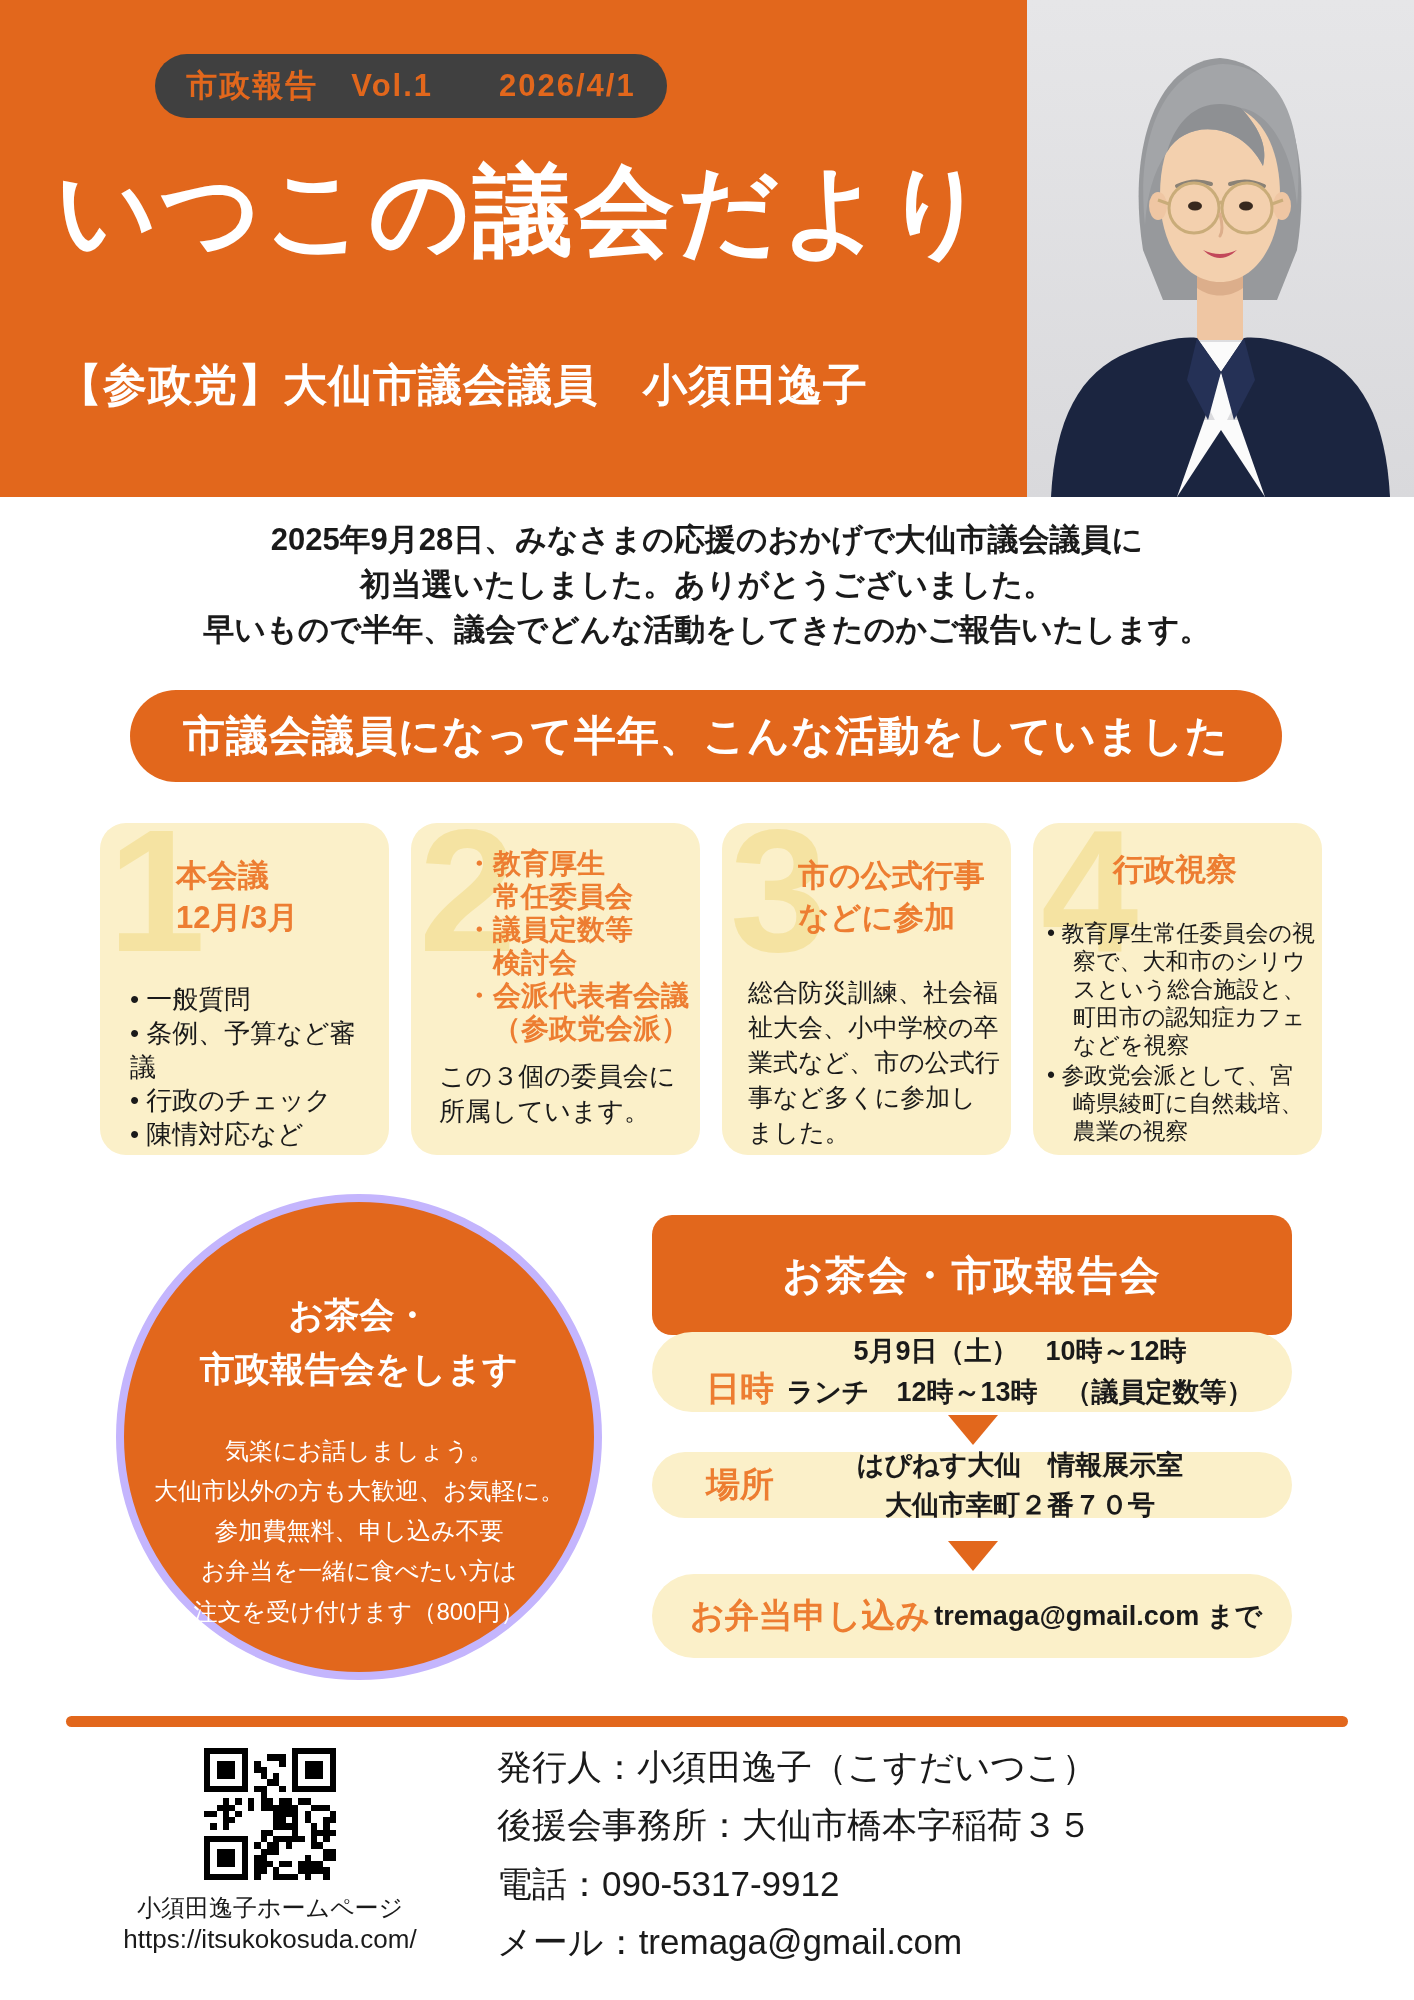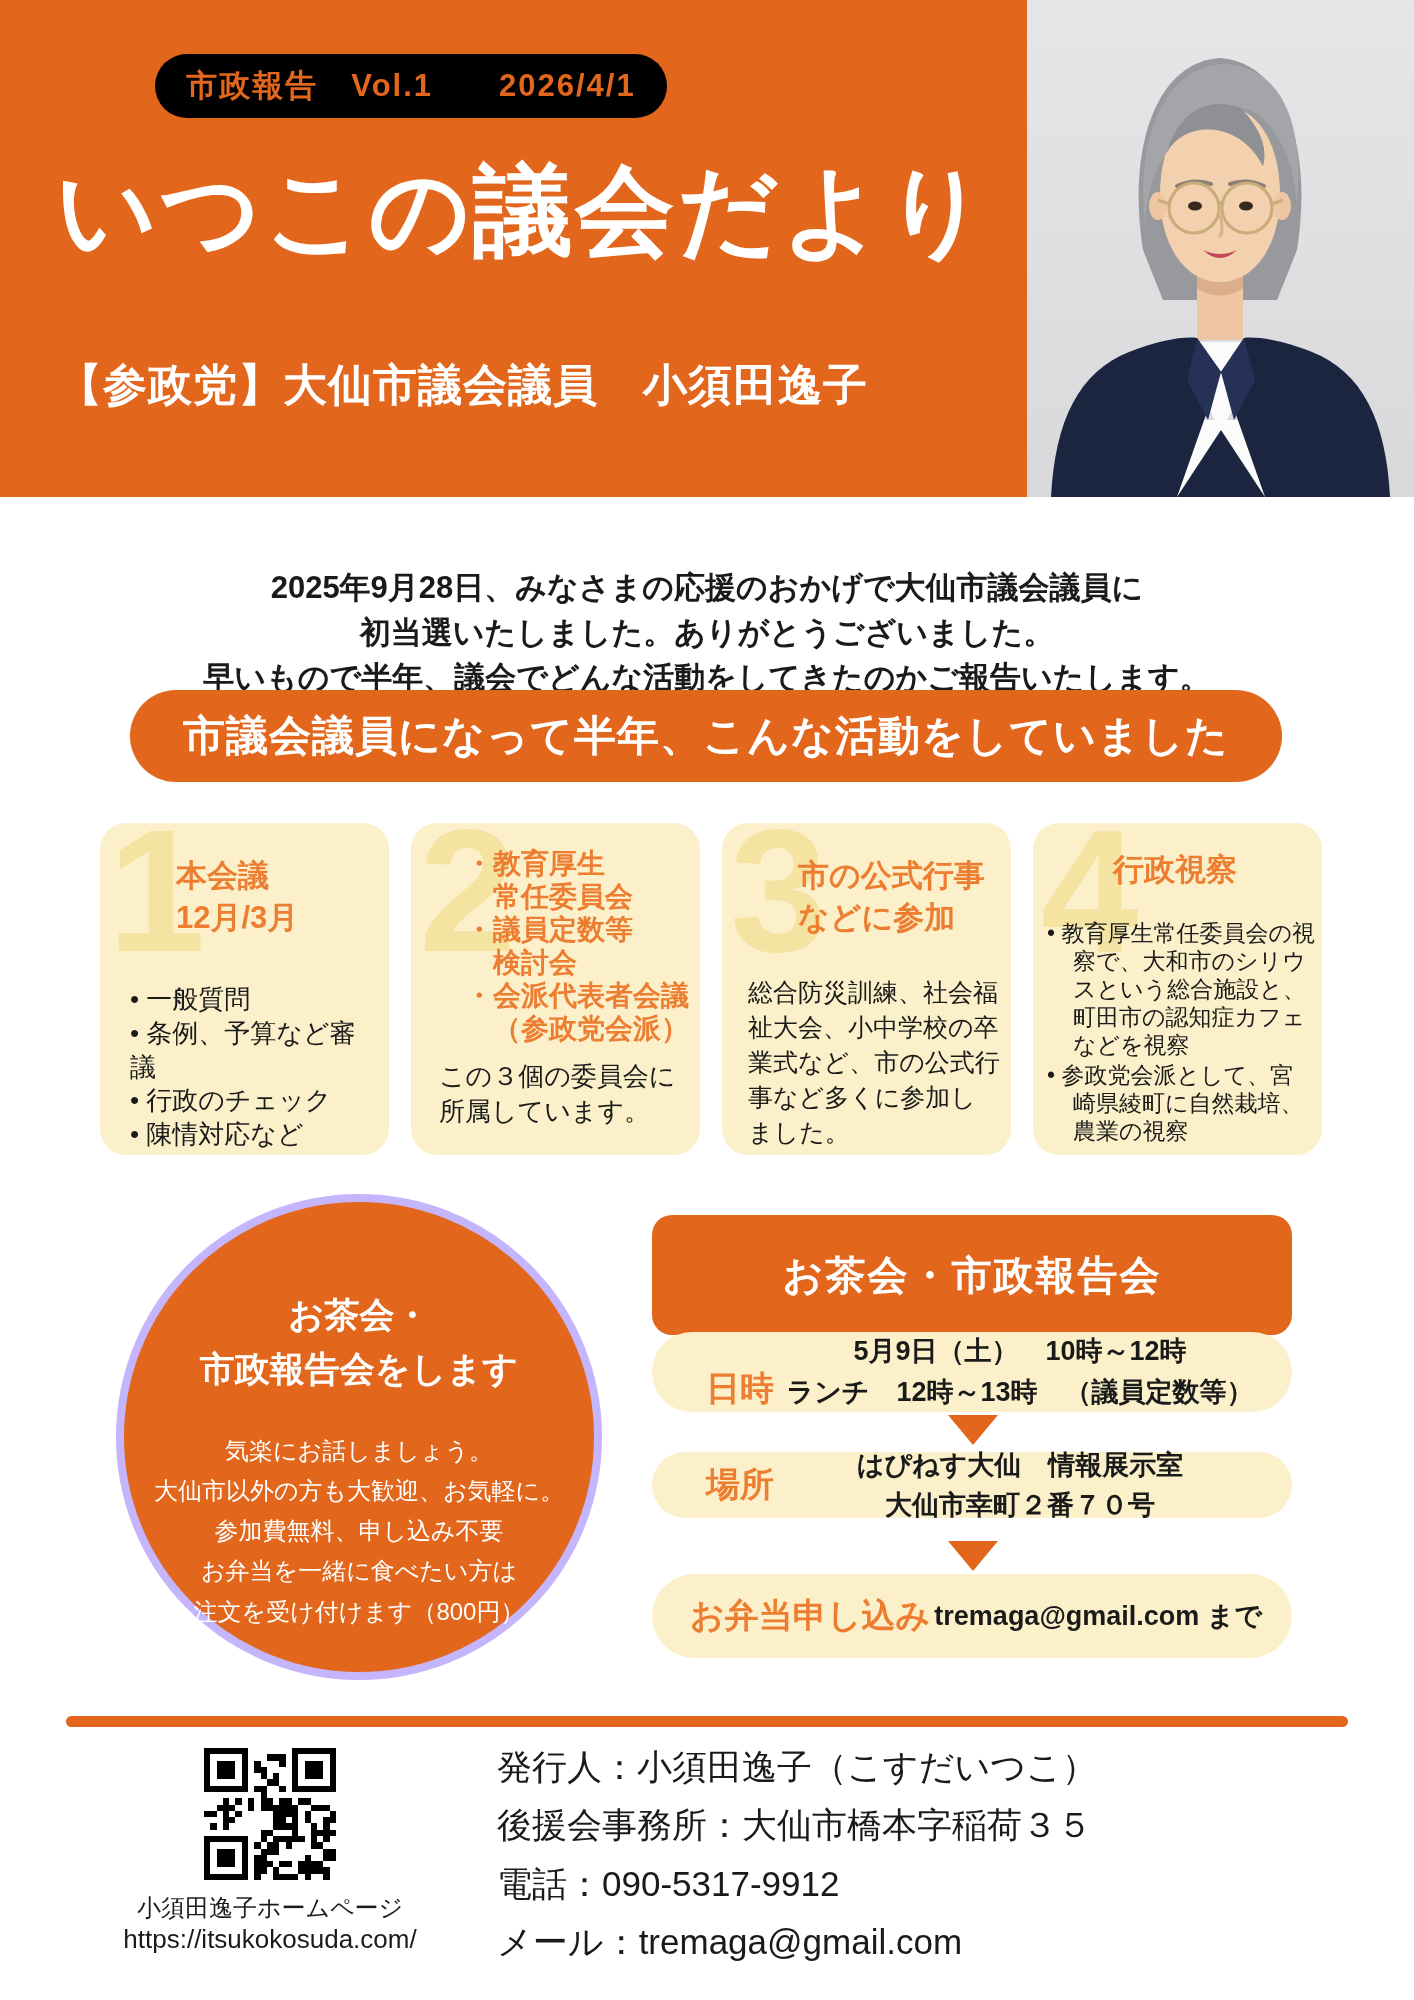--- a/index.html
+++ b/index.html
@@ -9,30 +9,30 @@
     --numcream:#F5E3A2;
     --ink:#1A1A1A;
   }
   *{margin:0;padding:0;box-sizing:border-box;}
   body{background:#888;font-family:"Liberation Sans","DejaVu Sans",sans-serif;}
   .page{position:relative;width:1414px;height:2000px;background:#fff;margin:0 auto;overflow:hidden;}
   .pre{white-space:pre-line;}
 
   
   .header{position:absolute;top:0;left:0;width:1414px;height:497px;background:var(--orange);}
-  .badge{position:absolute;left:155px;top:54px;width:512px;height:64px;background:#000000;border-radius:34px;
+  .badge{position:absolute;left:155px;top:54px;width:512px;height:64px;background:#404040;border-radius:34px;
          display:flex;align-items:center;justify-content:center;color:var(--orange);
          font-weight:bold;font-size:31px;letter-spacing:2px;}
   .title{position:absolute;left:56px;top:146px;width:1000px;color:#fff;font-size:99px;font-weight:900;letter-spacing:3px;}
   .subtitle{position:absolute;left:58px;top:356px;color:#fff;font-size:44px;font-weight:800;letter-spacing:1px;}
   .photo{position:absolute;top:0;right:0;width:387px;height:497px;display:block;}
 
   
   .intro{position:absolute;top:518px;left:0;width:1414px;text-align:center;
-         color:var(--ink);font-size:31px;font-weight:700;line-height:1.45;margin-top:48px;}
+         color:var(--ink);font-size:31px;font-weight:700;line-height:1.45;}
 
   
   .banner{position:absolute;top:690px;left:130px;width:1152px;height:92px;background:var(--orange);
           border-radius:46px;display:flex;align-items:center;justify-content:center;
           color:#fff;font-size:42px;font-weight:800;letter-spacing:1px;}
 
   
   .cards{position:absolute;top:823px;left:100px;width:1222px;display:grid;
          grid-template-columns:repeat(4,1fr);gap:22px;}
   .card{position:relative;height:332px;background:var(--cream);border-radius:26px;overflow:hidden;}

